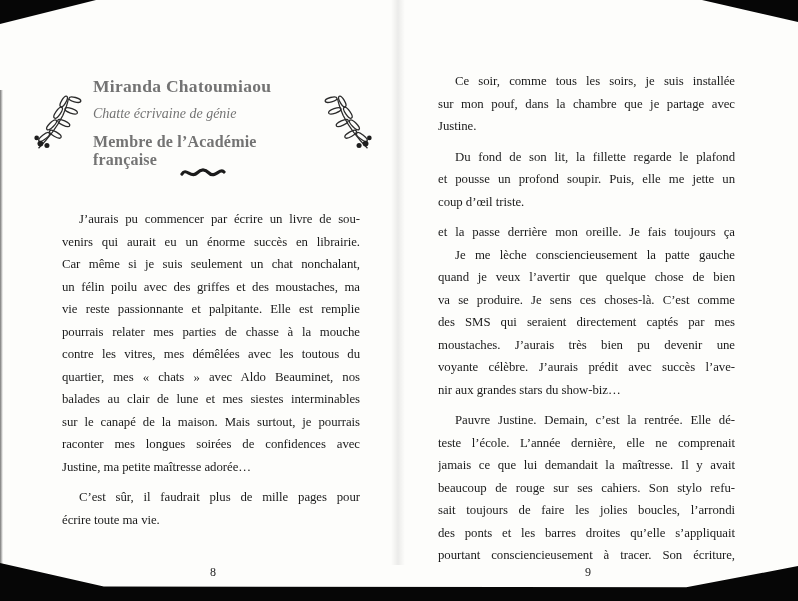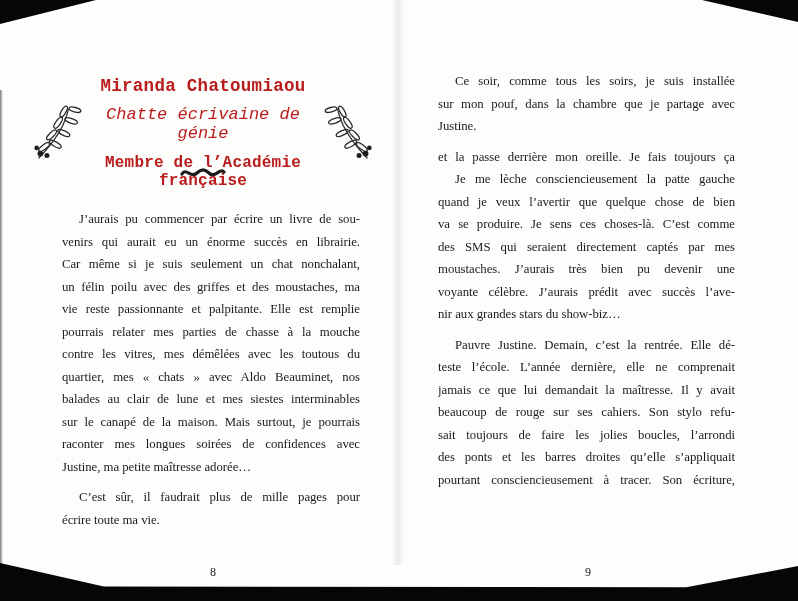--- a/index.html
+++ b/index.html
@@ -32,23 +32,23 @@
   }
 
   .page { position: absolute; top: 0; height: 100%; }
   .page-left  { left: 52px;  width: 322px; }
   .page-right { left: 430px; width: 316px; }
 
   .page-header {
     position: absolute; top: 76px; left: -20px; right: 0;
     display: flex; align-items: center; justify-content: center; gap: 5px;
   }
-  .header-text { text-align: center; color: #b91c1c; font-family: Liberation Mono, monospace; }
+  .header-text { color: #737373; }
   .title { font-size: 17.5px; font-weight: bold; letter-spacing: .3px; margin: 0 0 9px 0; }
-  .subtitle { font-style: italic; font-size: 17px; margin: 0 0 11px 0; }
+  .subtitle { font-style: italic; font-size: 14px; margin: 0 0 11px 0; }
   .affiliation { font-weight: bold; font-size: 16px; letter-spacing: .2px; }
   .branch { width: 56px; height: 62px; flex: none; }
   .branch-right { transform: scaleX(-1); }
   .divider {
     position: absolute; top: 165px; left: 47%; transform: translateX(-50%);
     width: 46px; height: 16px;
   }
 
   .body-text { position: absolute; color: #1b1b1b; font-size: 12.8px; }
   .page-left  .body-text { top: 200px; left: 2px; right: 6px; }
@@ -149,20 +149,25 @@
   </div>
 
   <div class="page page-right">
     <div class="body-text" id="right-body">
         <div class="paragraph">
           <div class="line indent">Ce soir, comme tous les soirs, je suis installée</div>
           <div class="line">sur mon pouf, dans la chambre que je partage avec</div>
           <div class="line no-stretch">Justine.</div>
         </div>
         <div class="paragraph">
+          <div class="line indent">Du fond de son lit, la fillette regarde le plafond</div>
+          <div class="line">et pousse un profond soupir. Puis, elle me jette un</div>
+          <div class="line no-stretch">coup d’œil triste.</div>
+        </div>
+        <div class="paragraph">
           <div class="line">et la passe derrière mon oreille. Je fais toujours ça</div>
           <div class="line indent">Je me lèche consciencieusement la patte gauche</div>
           <div class="line">quand je veux l’avertir que quelque chose de bien</div>
           <div class="line">va se produire. Je sens ces choses-là. C’est comme</div>
           <div class="line">des SMS qui seraient directement captés par mes</div>
           <div class="line">moustaches. J’aurais très bien pu devenir une</div>
           <div class="line">voyante célèbre. J’aurais prédit avec succès l’ave-</div>
           <div class="line no-stretch">nir aux grandes stars du show-biz…</div>
         </div>
         <div class="paragraph">

